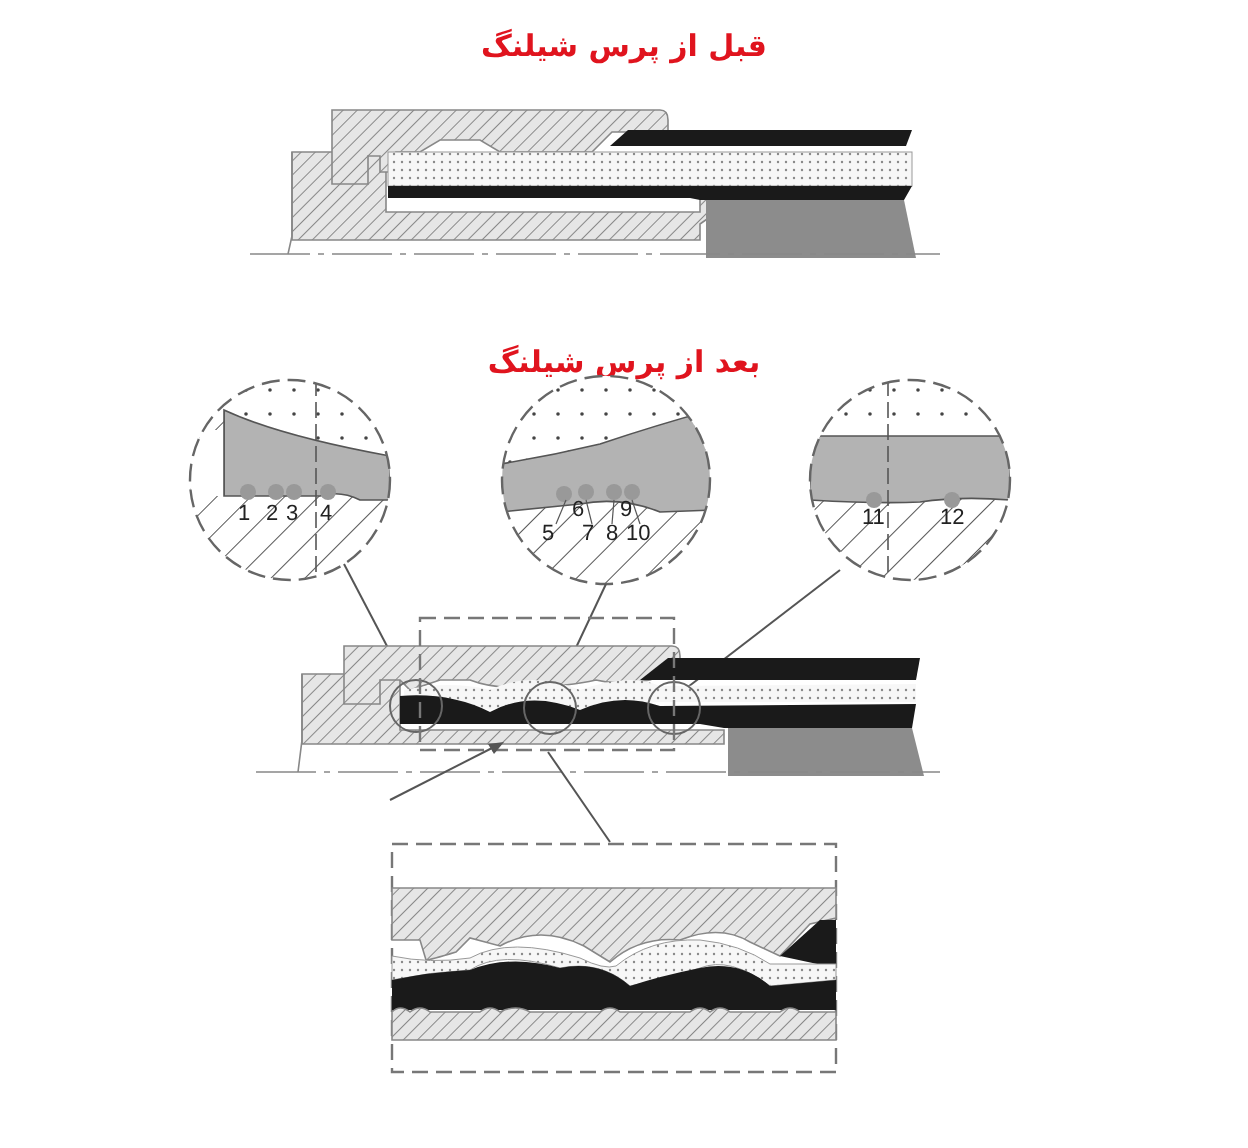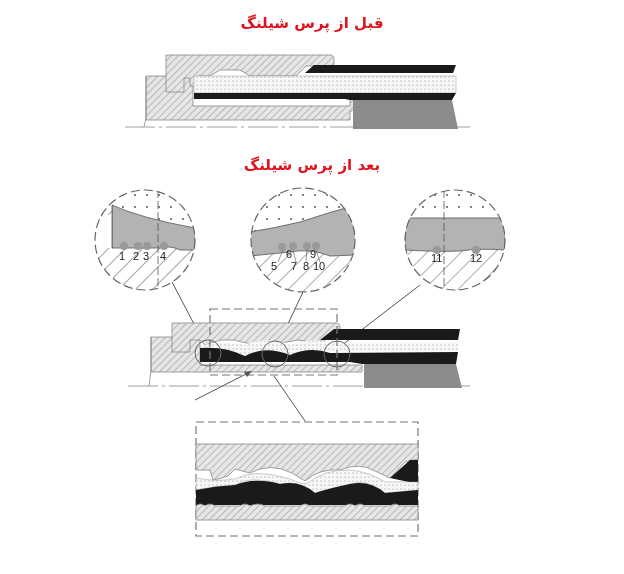--- a/index.html
+++ b/index.html
@@ -1,19 +1,19 @@
 <!DOCTYPE html>
 <html><head>
 <meta charset="utf-8">
 <style>
   html, body { margin:0; padding:0; background:#ffffff; }
   body { width:624px; height:574px; position:relative; overflow:hidden; font-family:"DejaVu Sans", sans-serif; }
   .title { position:absolute; left:0; width:624px; text-align:center; color:#e0141e; font-weight:bold; font-size:15px; direction:rtl; font-family:"DejaVu Sans", sans-serif; }
   #title-before { top:14px; }
-  #title-after { top:156px; }
+  #title-after { top:172px; }
   svg { position:absolute; left:0; top:0; }
   .num { font-family:"Liberation Sans", sans-serif; font-size:11px; fill:#222; }
 </style>
 </head>
 <body>
 
 <div class="title" id="title-before">قبل از پرس شیلنگ</div>
 <div class="title" id="title-after">بعد از پرس شیلنگ</div>
 
 <svg width="624" height="574" viewBox="0 0 624 574">

